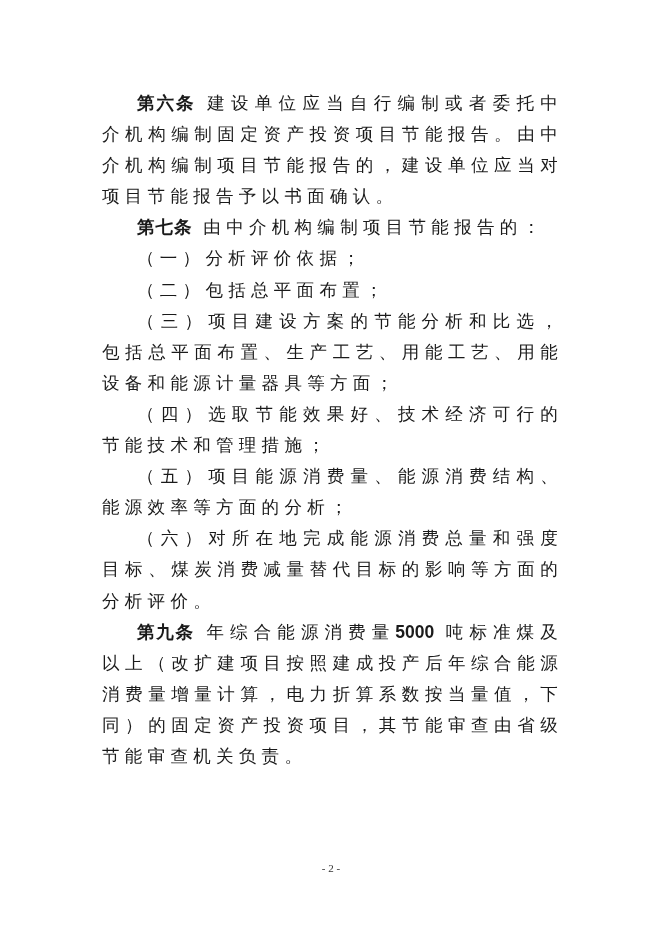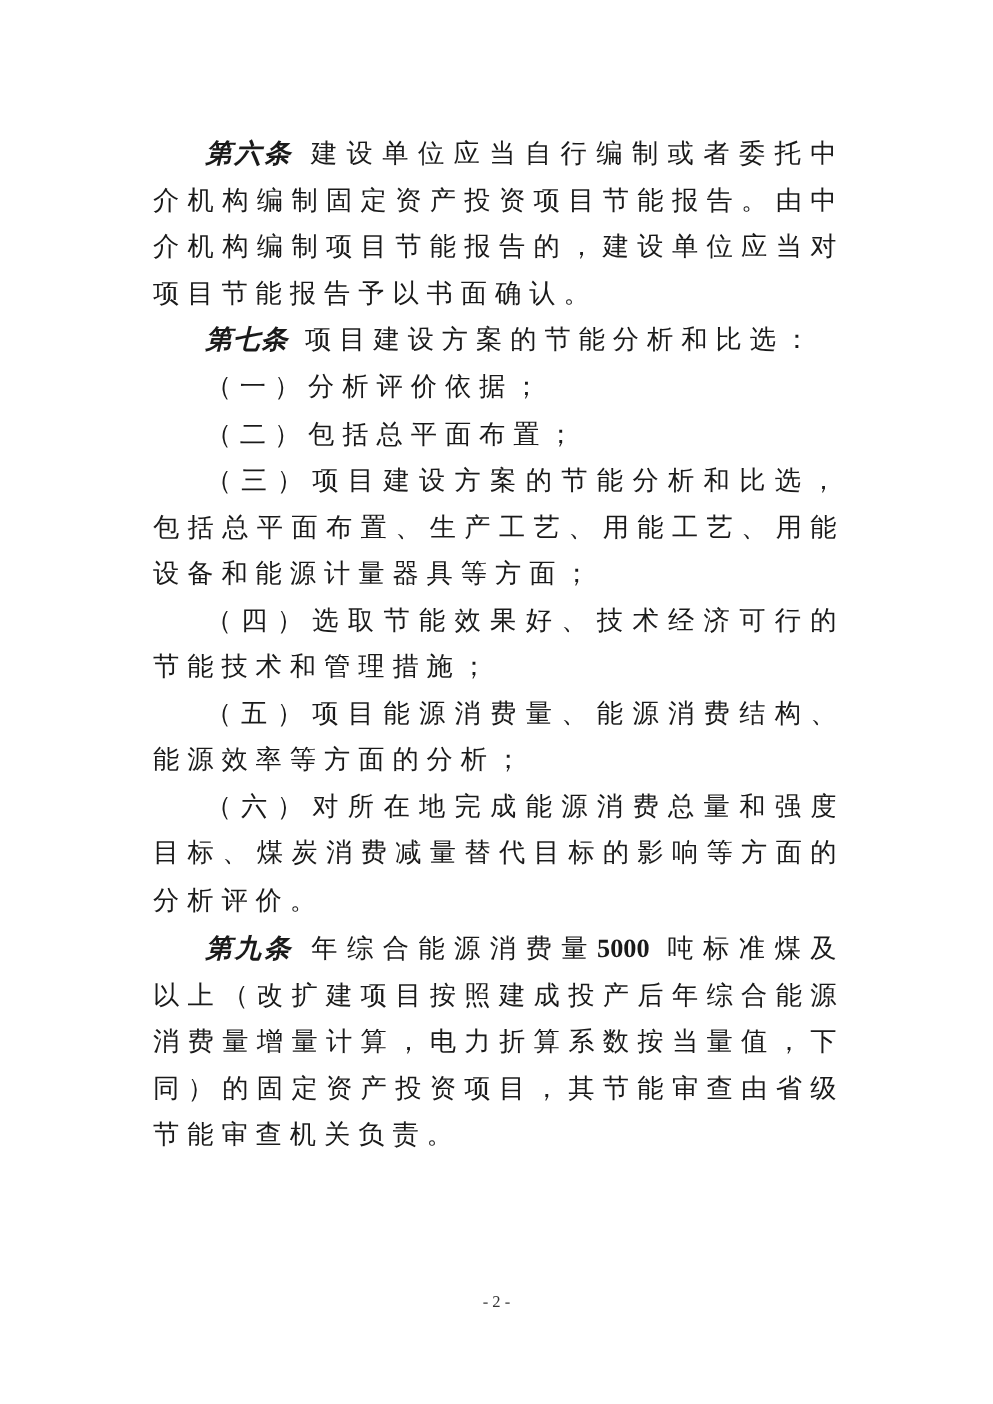--- a/index.html
+++ b/index.html
@@ -9,34 +9,34 @@
   }
   .content {
     position: absolute; left: 102px; top: 88px; width: 461px;
     font-family: "DejaVu Serif", "Liberation Serif", serif;
     font-size: 17.5px; line-height: 31.1px; color: #1a1a1a;
     letter-spacing: 5.3px;
   }
   .para {
     margin: 0; text-indent: 2em; text-align: justify; text-align-last: left;
   }
-  .heading { font-weight: bold; letter-spacing: 1px; font-style: italic; }
-  .num { letter-spacing: 0; font-family: Liberation Serif, serif; font-weight: bold; }
+  .heading { font-weight: bold; letter-spacing: 1px; }
+  .num { letter-spacing: 0; font-family: Liberation Sans, sans-serif; font-weight: bold; }
   .footer {
     position: absolute; left: 0; width: 662px; top: 862px; text-align: center;
     font-family: "Liberation Serif", serif; font-size: 11px; color: #333;
   }
 </style>
 </head>
 <body>
 
 <div class="page">
   <div class="content">
     <p class="para"><span class="heading">第六条</span><span> 建设单位应当自行编制或者委托中介机构编制固定资产投资项目节能报告。由中介机构编制项目节能报告的，建设单位应当对项目节能报告予以书面确认。</span></p>
-    <p class="para"><span class="heading">第七条</span><span> 项目建设方案的节能分析和比选：</span></p>
+    <p class="para"><span class="heading">第七条</span><span> 由中介机构编制项目节能报告的：</span></p>
     <p class="para"><span>（一）分析评价依据；</span></p>
     <p class="para"><span>（二）包括总平面布置；</span></p>
     <p class="para"><span>（三）项目建设方案的节能分析和比选，包括总平面布置、生产工艺、用能工艺、用能设备和能源计量器具等方面；</span></p>
     <p class="para"><span>（四）选取节能效果好、技术经济可行的节能技术和管理措施；</span></p>
     <p class="para"><span>（五）项目能源消费量、能源消费结构、能源效率等方面的分析；</span></p>
     <p class="para"><span>（六）对所在地完成能源消费总量和强度目标、煤炭消费减量替代目标的影响等方面的分析评价。</span></p>
     <p class="para"><span class="heading">第九条</span><span> 年综合能源消费量</span><span class="num">5000</span> <span>吨标准煤及以上（改扩建项目按照建成投产后年综合能源消费量增量计算，电力折算系数按当量值，下同）的固定资产投资项目，其节能审查由省级节能审查机关负责。</span></p>
   </div>
   <div class="footer">- 2 -</div>
 </div>

